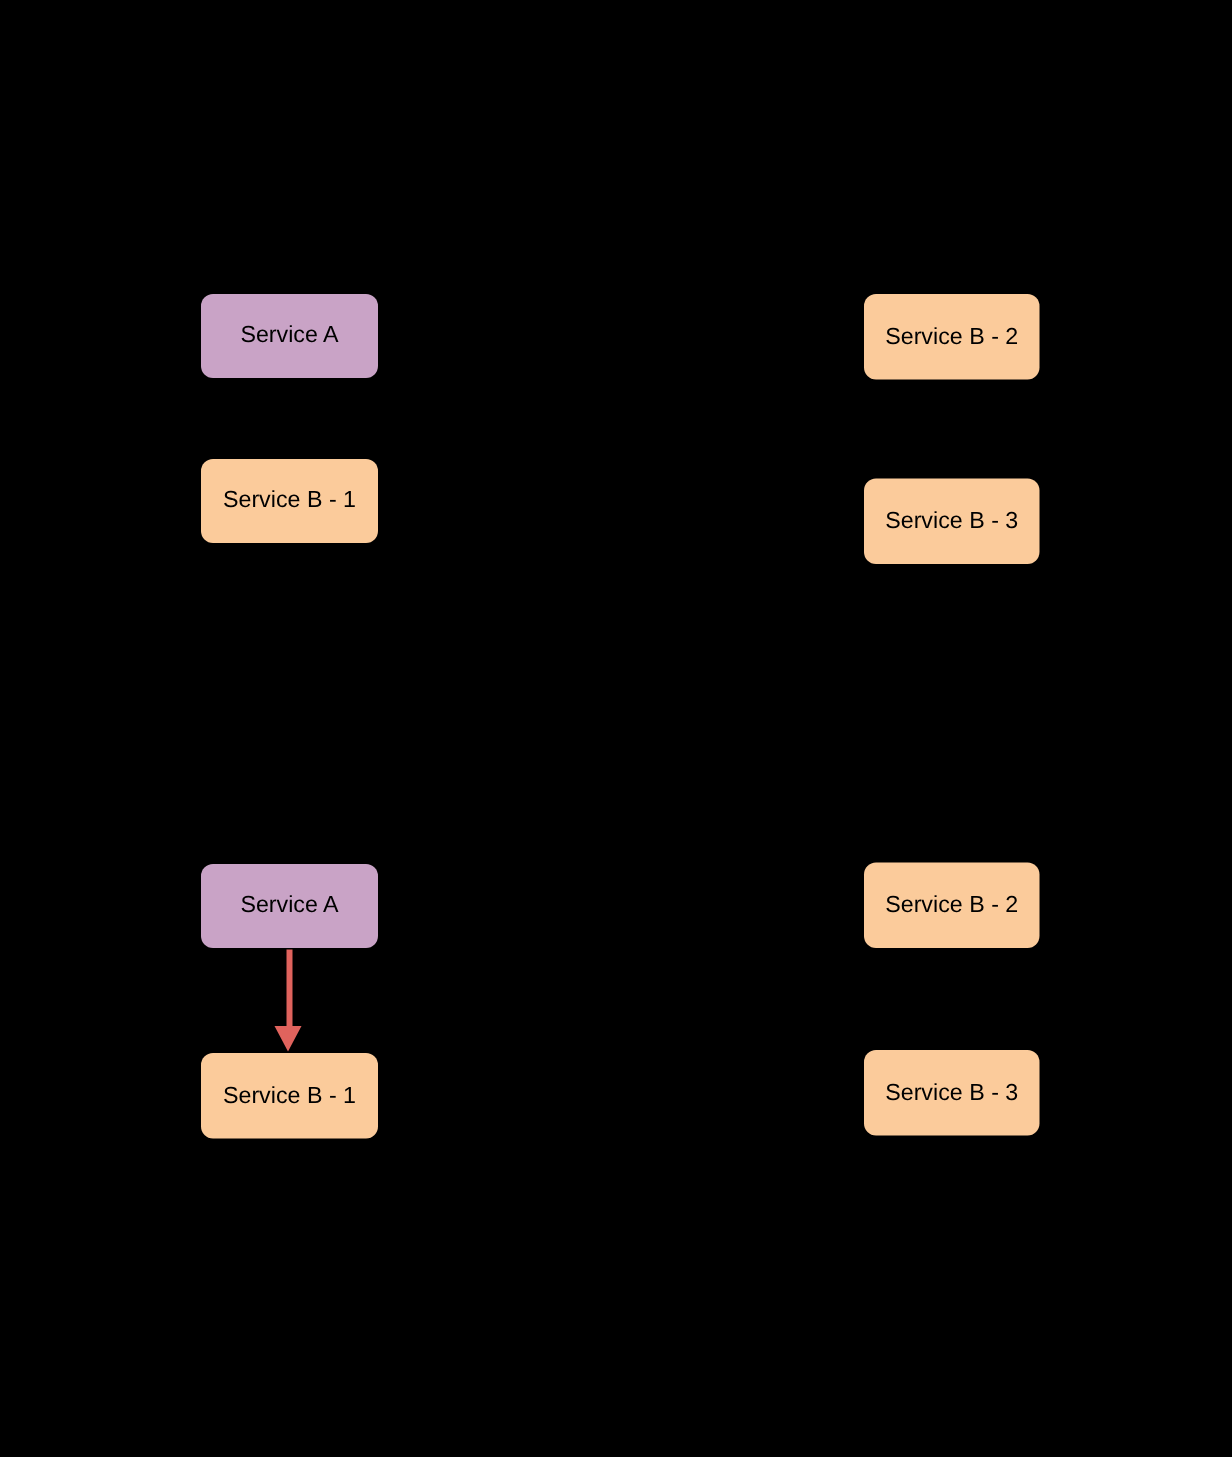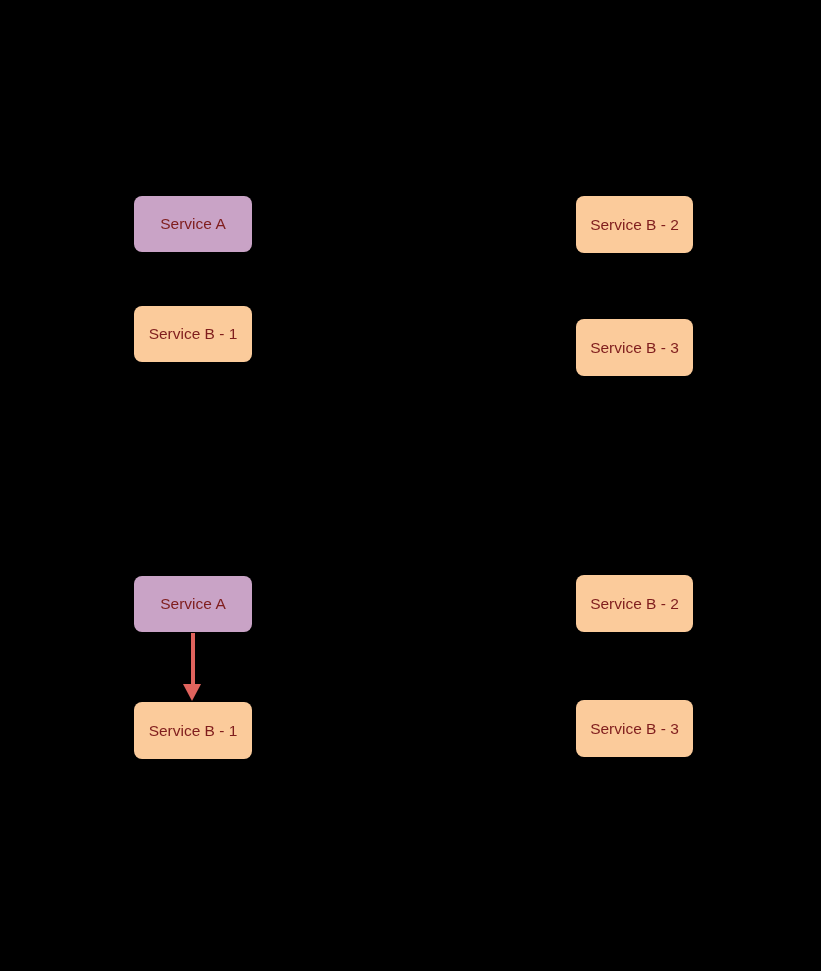--- a/index.html
+++ b/index.html
@@ -18,21 +18,21 @@
   .node {
     position: absolute;
     width: 118px;
     height: 56px;
     border-radius: 8px;
     display: flex;
     align-items: center;
     justify-content: center;
     font-size: 15.5px;
     line-height: 1;
-    color: #7f1d1d;
+    color: #000000;
     white-space: nowrap;
     box-sizing: border-box;
   }
   .fill-a { background: #c9a3c6; }
   .fill-b { background: #fbcb9b; }
 
   
   .g1-a  { left: 134px; top: 196px; }
   .g1-b1 { left: 134px; top: 306px; }
   .g1-b2 { left: 576px; top: 196px; width: 117px; height: 57px; }

